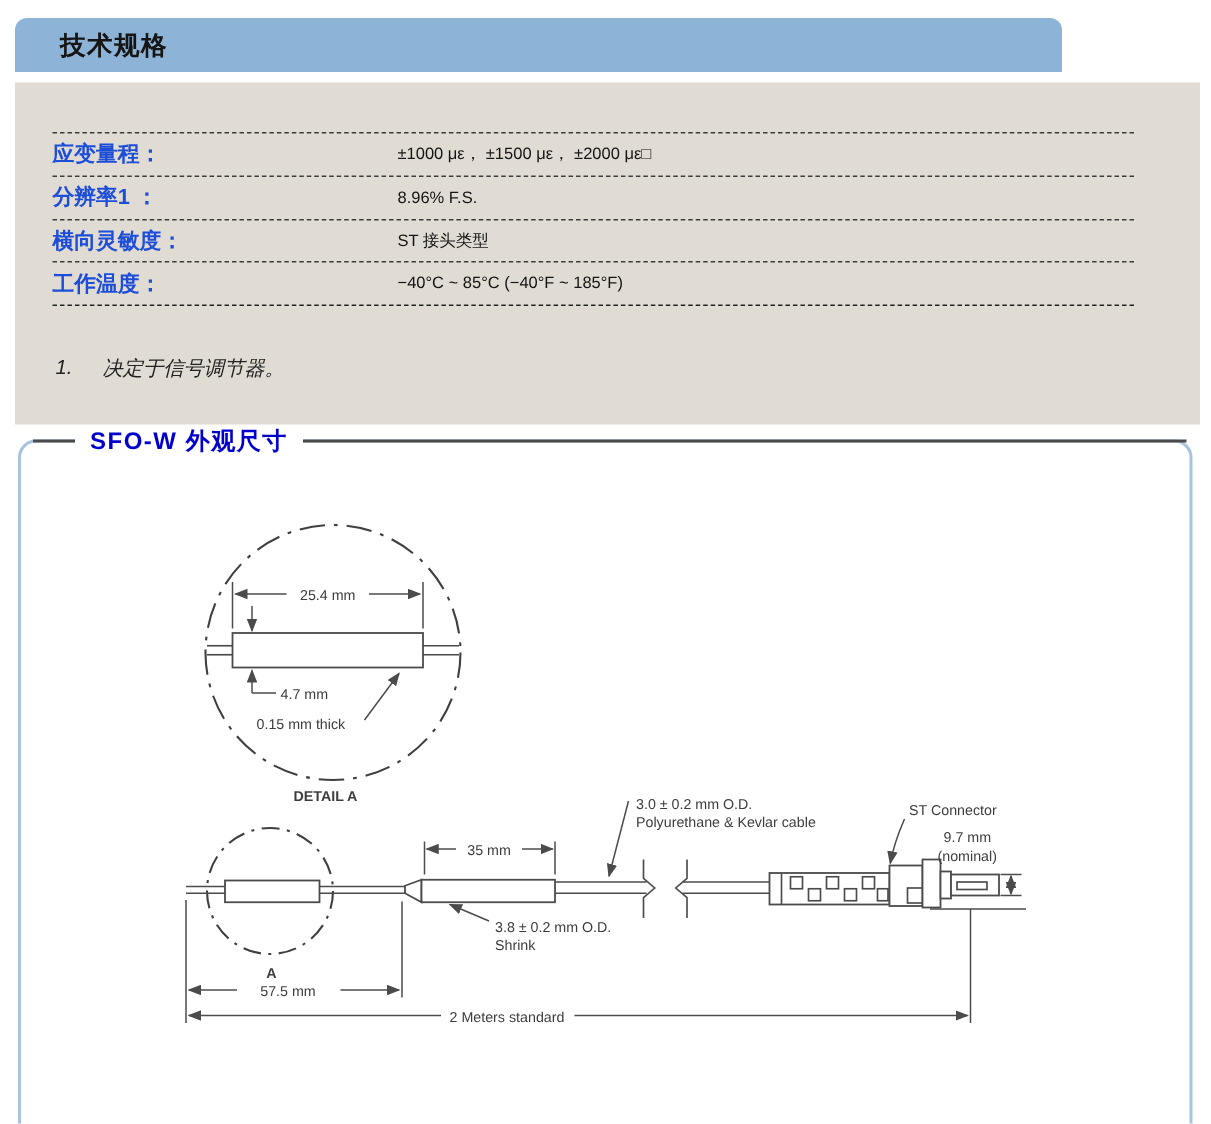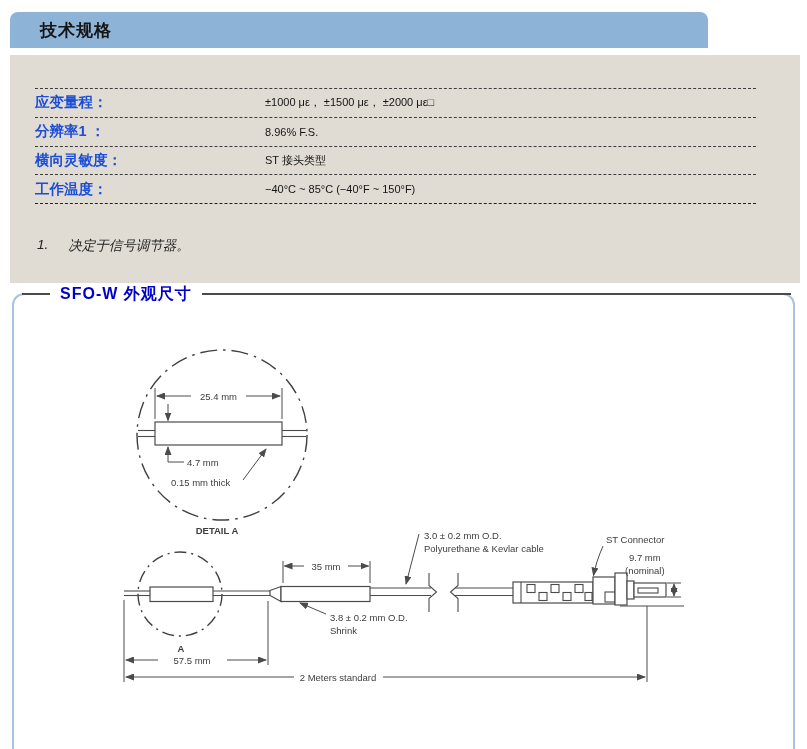--- a/index.html
+++ b/index.html
@@ -70,21 +70,21 @@
     <div class="spec-row">
       <div class="spec-label">分辨率1 ：</div>
       <div class="spec-value">8.96% F.S.</div>
     </div>
     <div class="spec-row">
       <div class="spec-label">横向灵敏度：</div>
       <div class="spec-value">ST 接头类型</div>
     </div>
     <div class="spec-row">
       <div class="spec-label">工作温度：</div>
-      <div class="spec-value">−40°C ~ 85°C (−40°F ~ 150°F)</div>
+      <div class="spec-value">−40°C ~ 85°C (−40°F ~ 185°F)</div>
     </div>
   </div>
   <div class="footnote">
     <span class="footnote-num">1.</span>
     <span>决定于信号调节器。</span>
   </div>
 </div>
 
 <div class="dims-panel">
   <div class="dims-legend">

